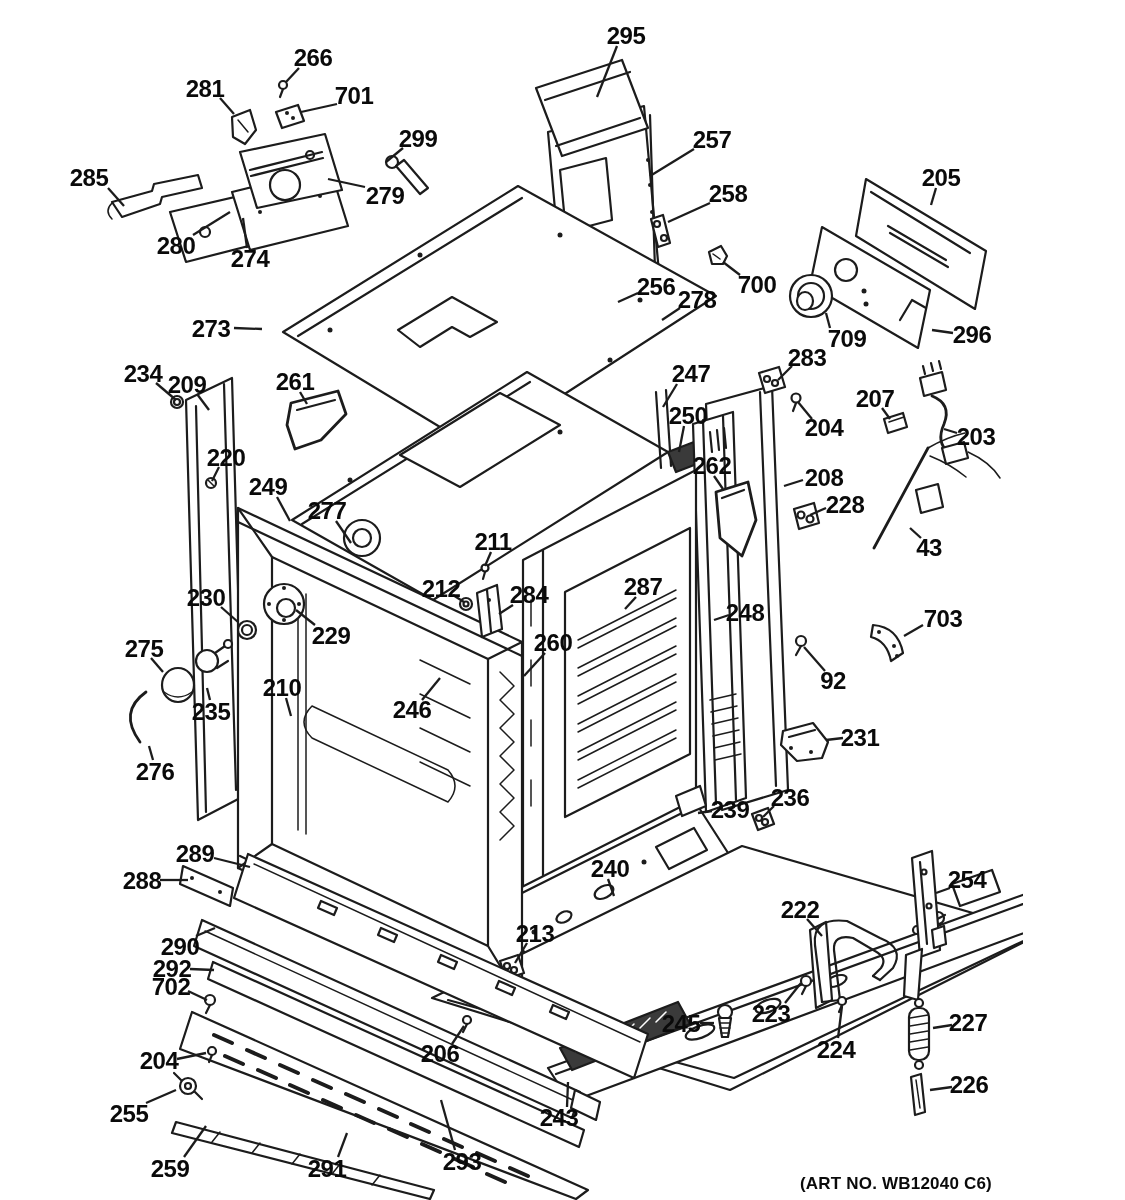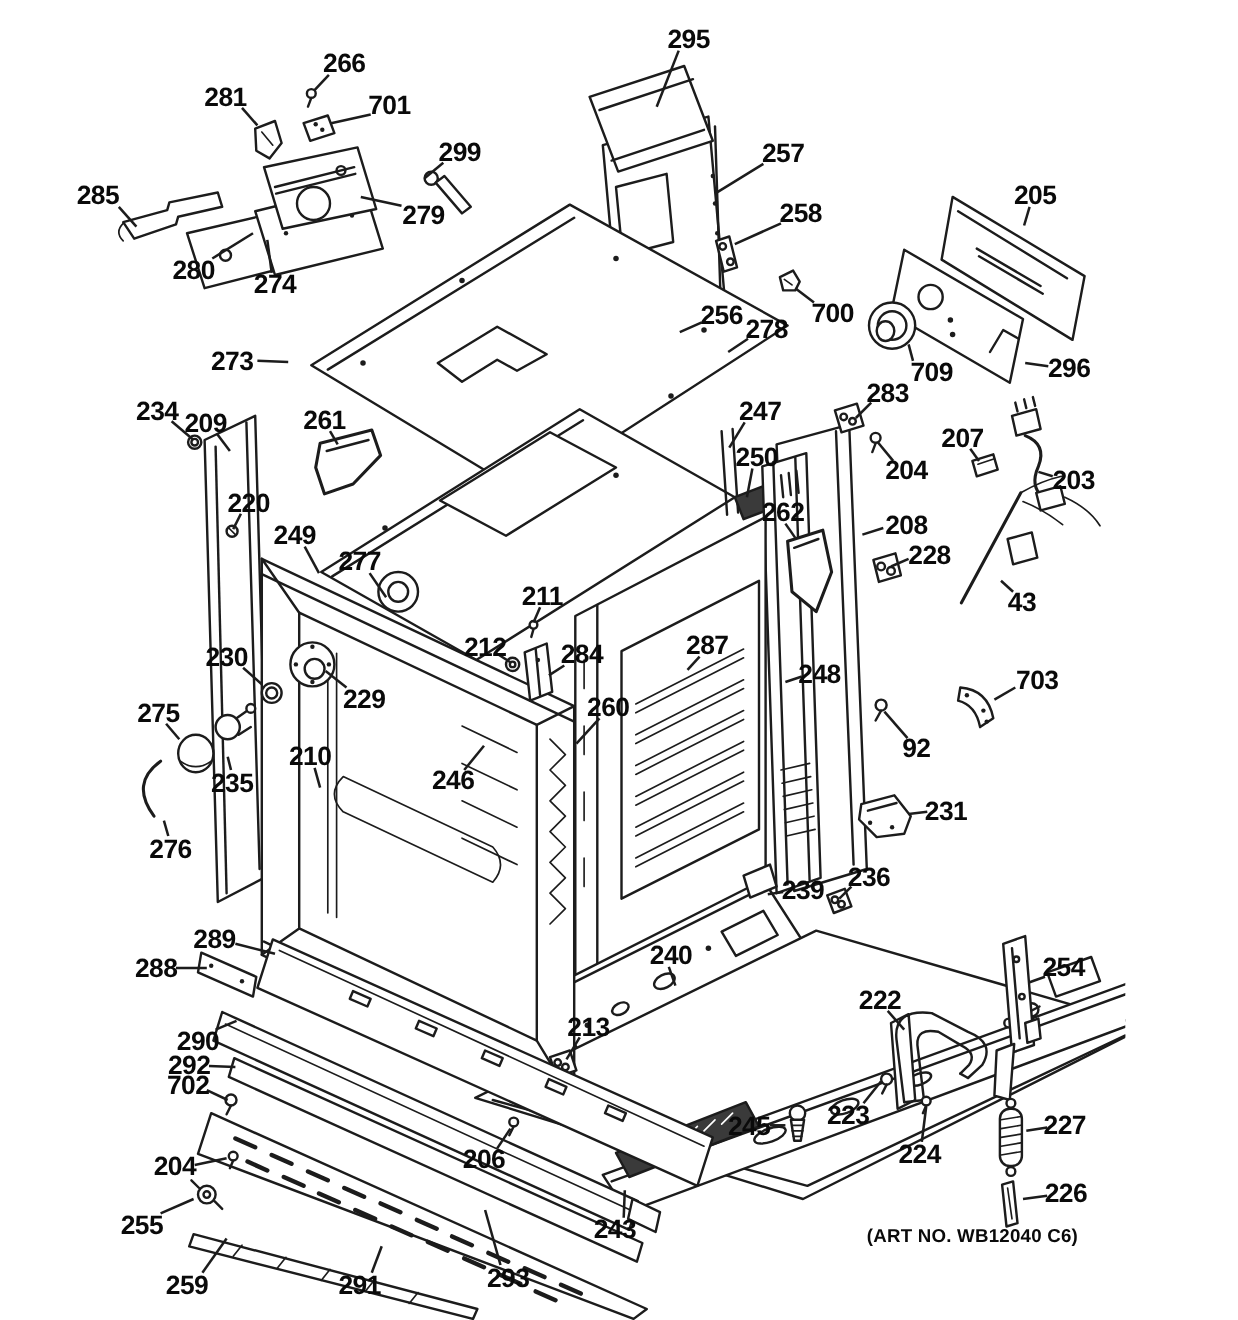--- a/index.html
+++ b/index.html
@@ -9,21 +9,21 @@
   #artwork *{vector-effect:none;}
   #artwork{stroke:var(--line,#1c1c1c);fill:none;stroke-width:2.2;stroke-linejoin:round;stroke-linecap:round;}
   #artwork .w{fill:#ffffff;}
   #artwork .dk{fill:var(--dark,#3a3a3a);}
   #artwork .thin{stroke-width:1.5;}
   #artwork .thick{stroke-width:2.8;}
   #artwork .dot{fill:var(--line,#1c1c1c);stroke:none;}
   #leader-lines line{stroke:var(--line,#1c1c1c);stroke-width:2.3;}
   #part-labels text{font-family:"Liberation Sans",sans-serif;font-weight:700;font-size:24px;
                     fill:var(--label,#0a0a0a);text-anchor:middle;letter-spacing:-0.5px;}
-  .artno{position:absolute;left:788px;top:1114px;width:216px;text-align:left;
+  .artno{position:absolute;left:788px;top:1174px;width:216px;text-align:center;
          font:700 17px "Liberation Sans",sans-serif;color:#0a0a0a;letter-spacing:0.2px;white-space:nowrap;}
 </style>
 </head>
 <body>
 
 <div class="stage">
   <svg id="diagram-svg" width="1125" height="1200" viewBox="0 0 1125 1200">
 
     <g id="artwork">
 

